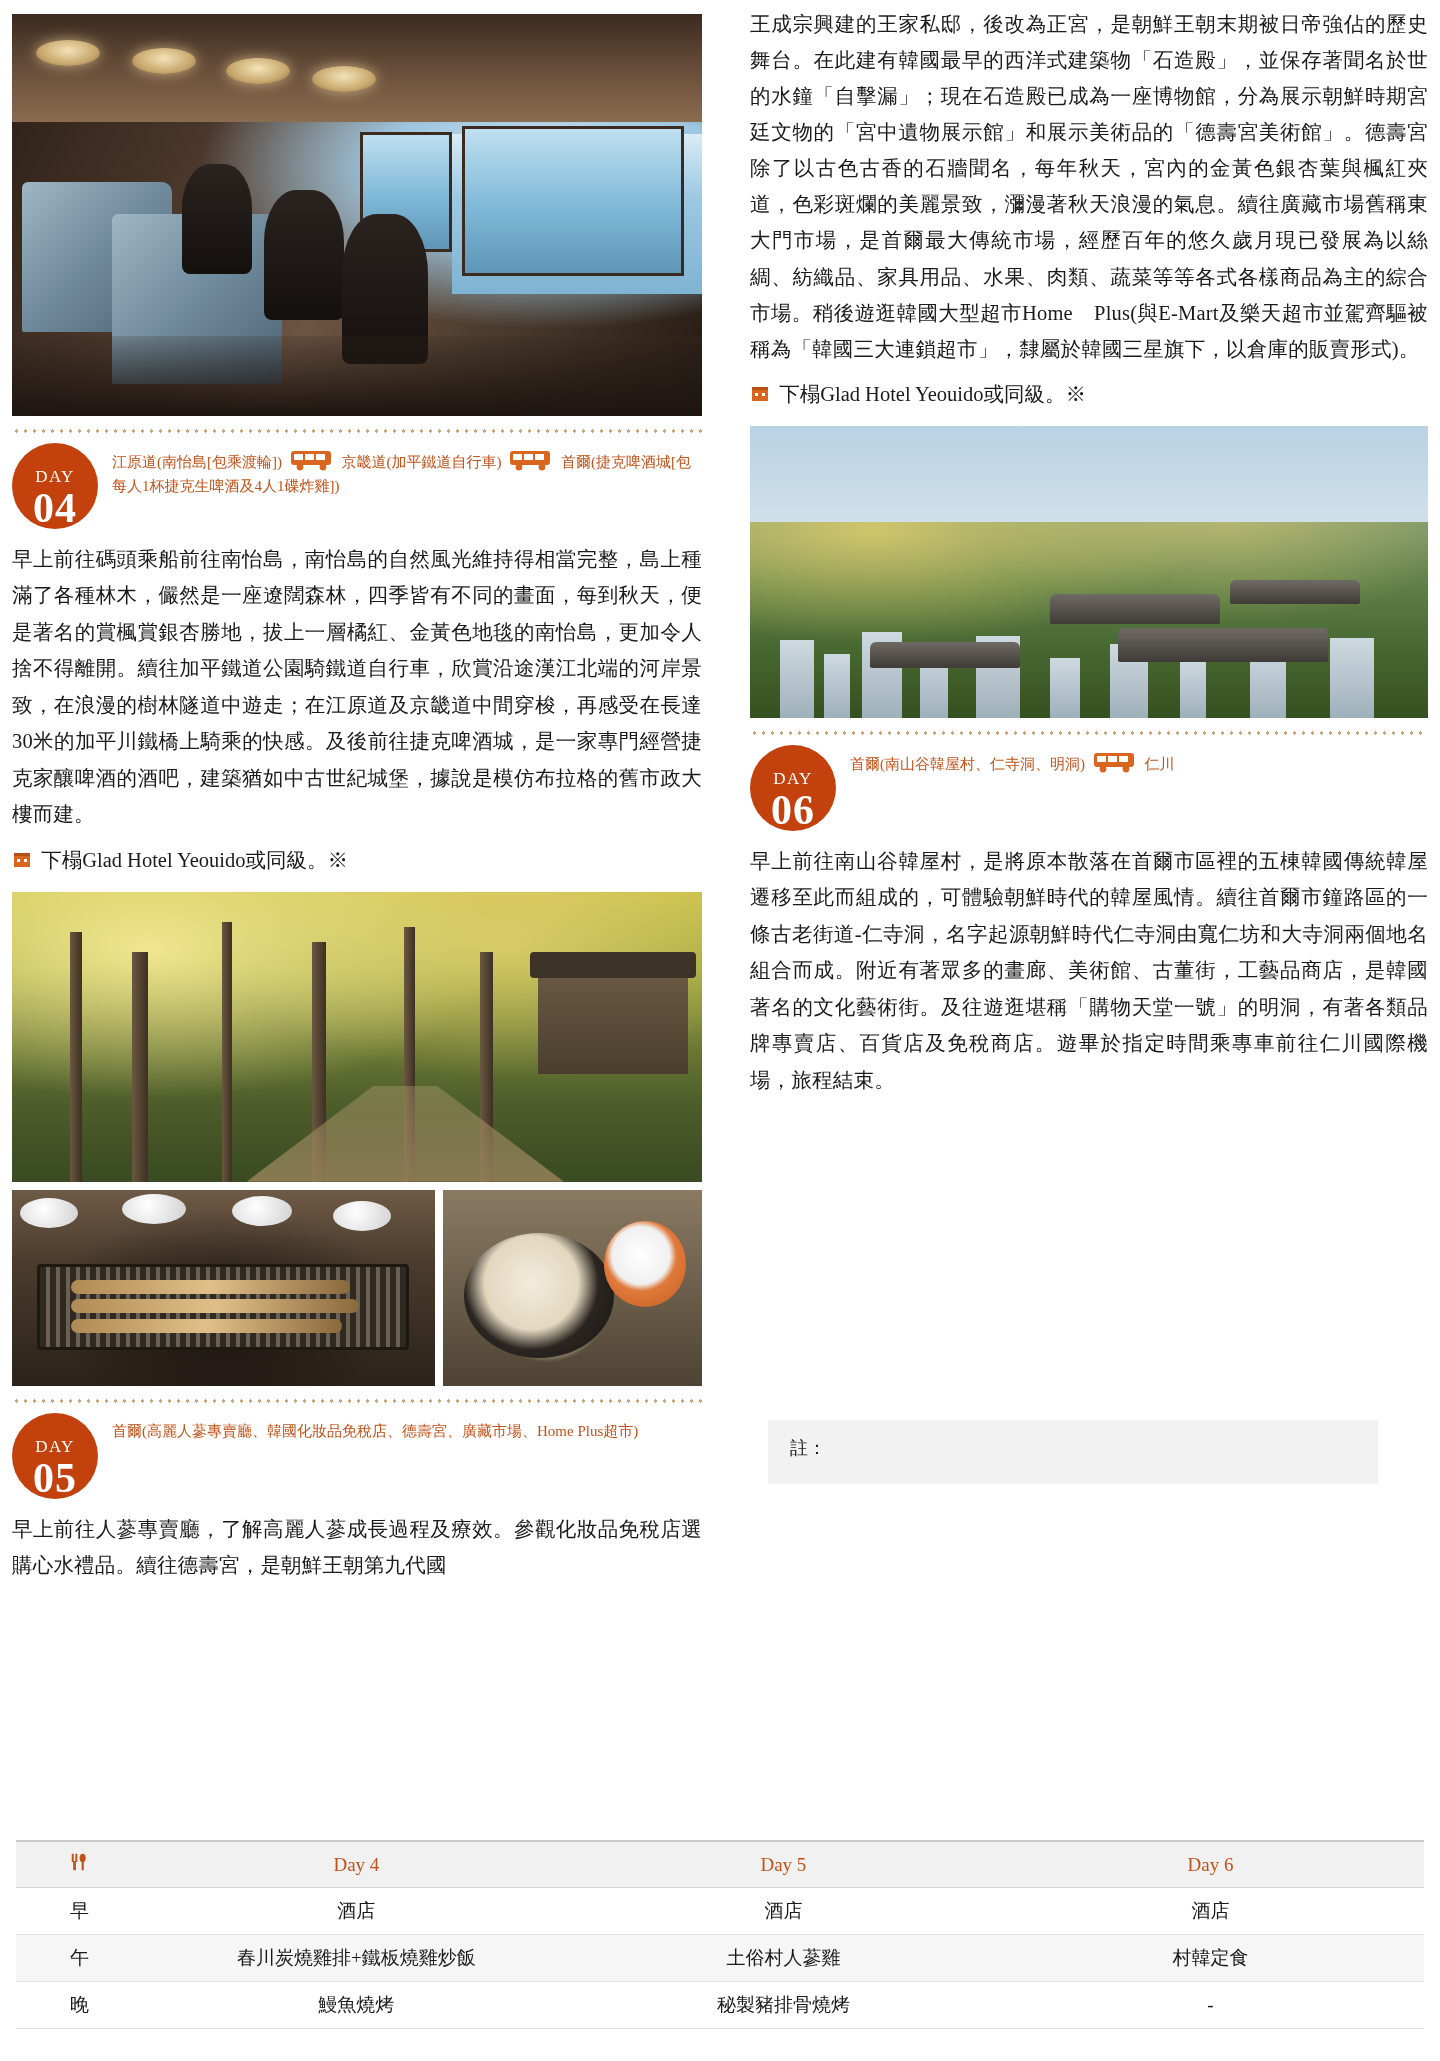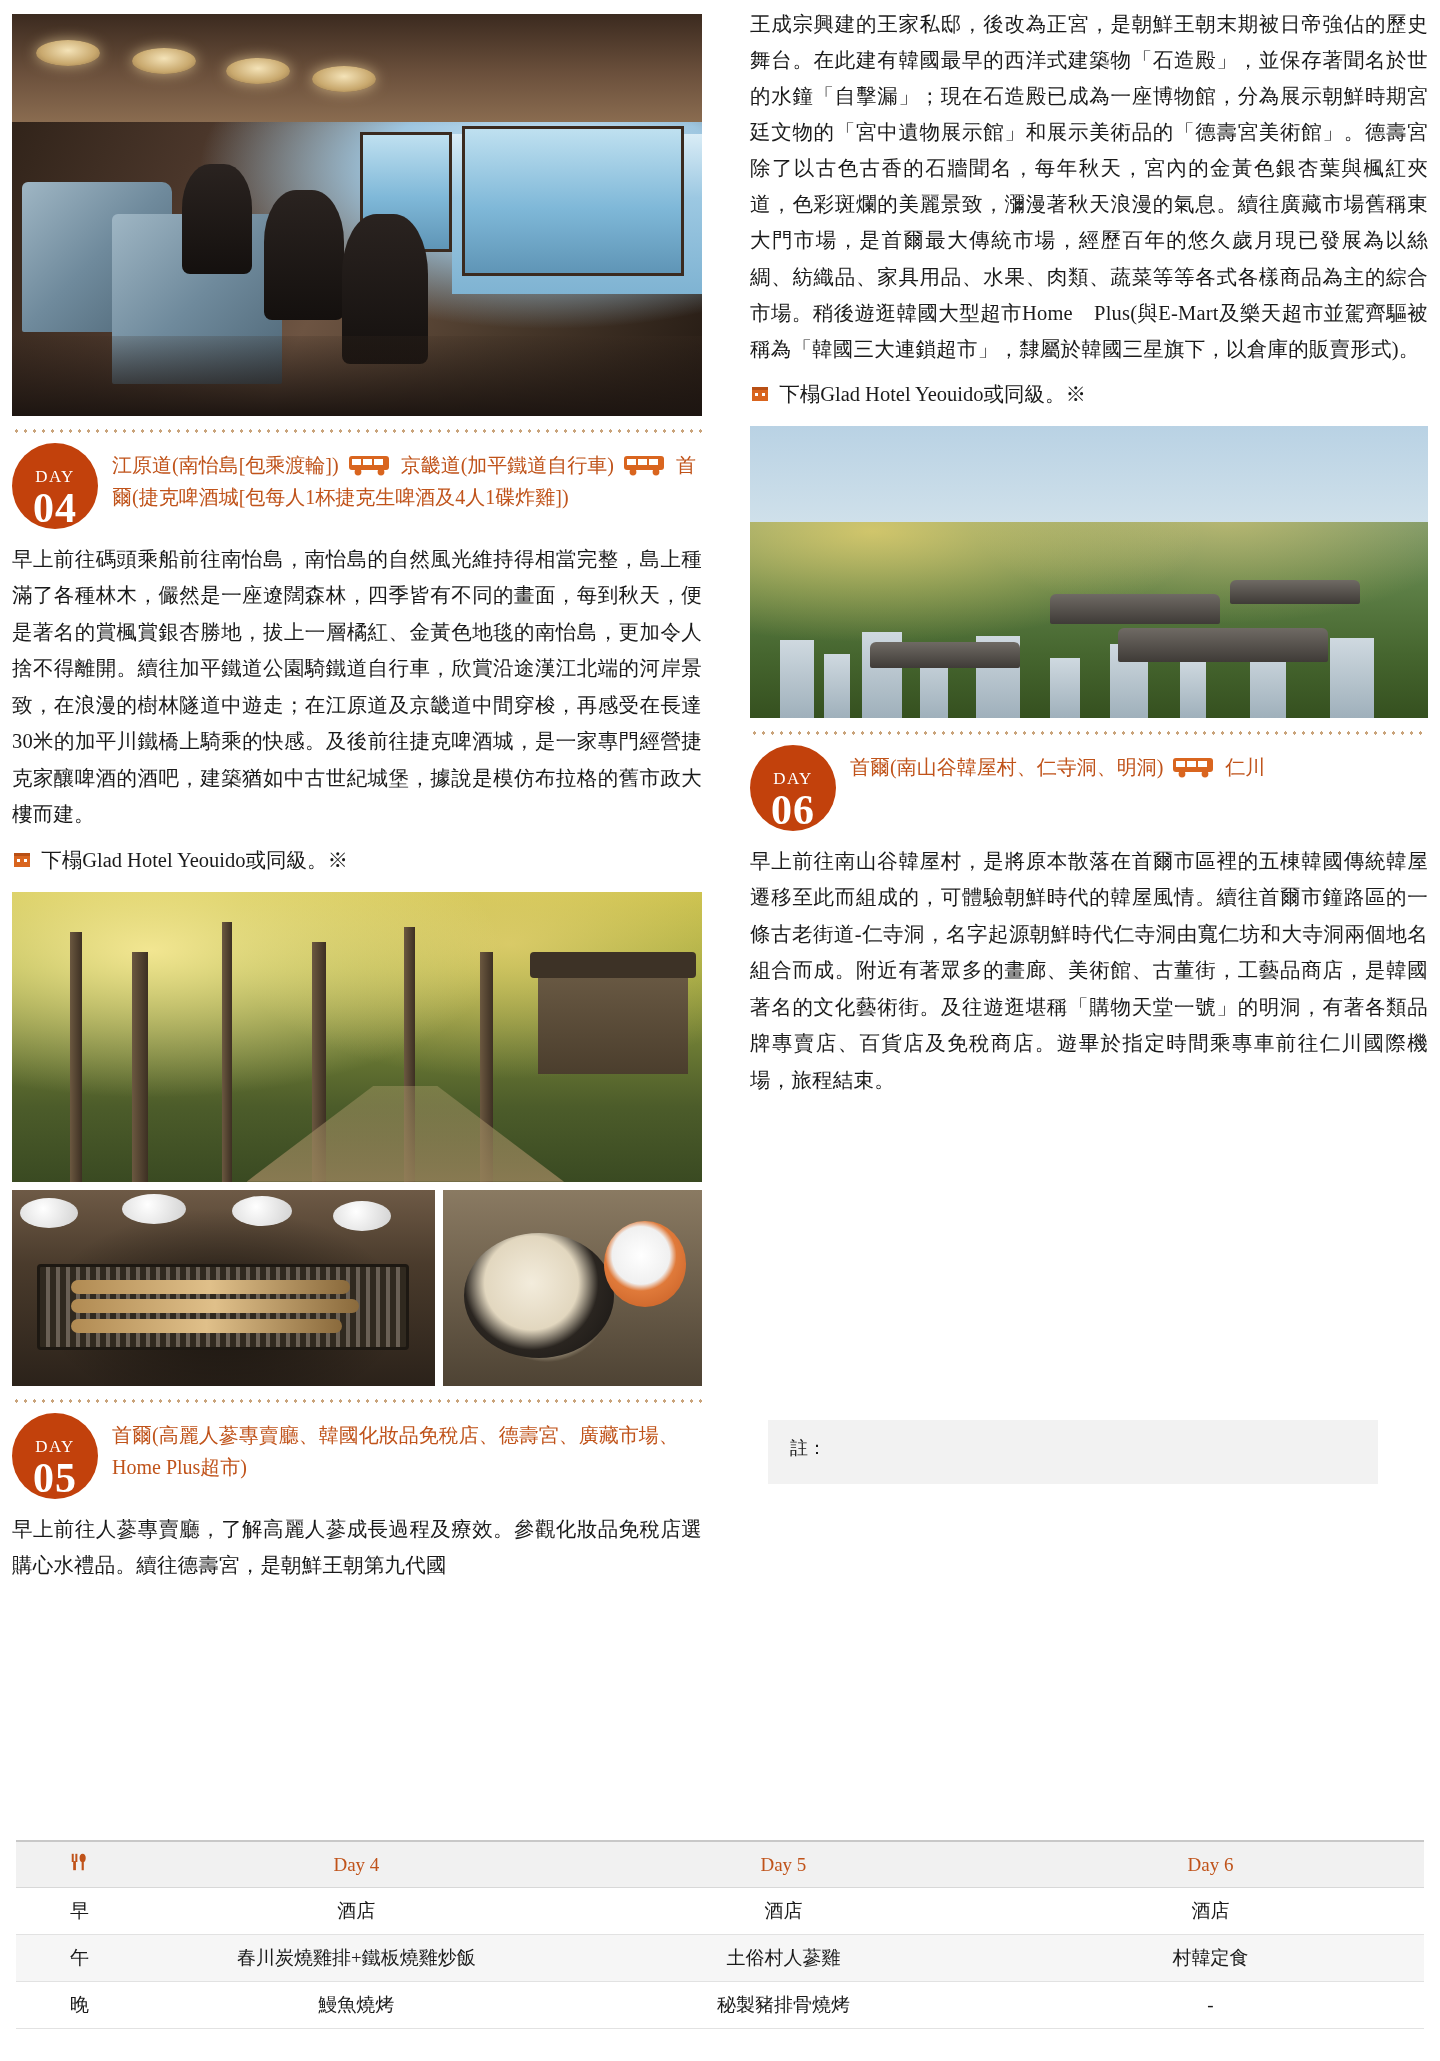--- a/index.html
+++ b/index.html
@@ -211,21 +211,21 @@
     font-family: "Liberation Serif", serif;
   }
   .day-badge .d-num {
     font-size: 42px;
     font-weight: bold;
     margin-top: 2px;
     letter-spacing: 1px;
   }
   .day-title {
     padding-top: 6px;
-    font-size: 20px;
+    font-size: 15px;
     line-height: 1.62;
     color: #c0531a;
     font-family: "Liberation Serif", "DejaVu Serif", serif;
   }
 
   
   .ico-bus, .ico-train {
     display: inline-block;
     vertical-align: -4px;
     width: 44px;

